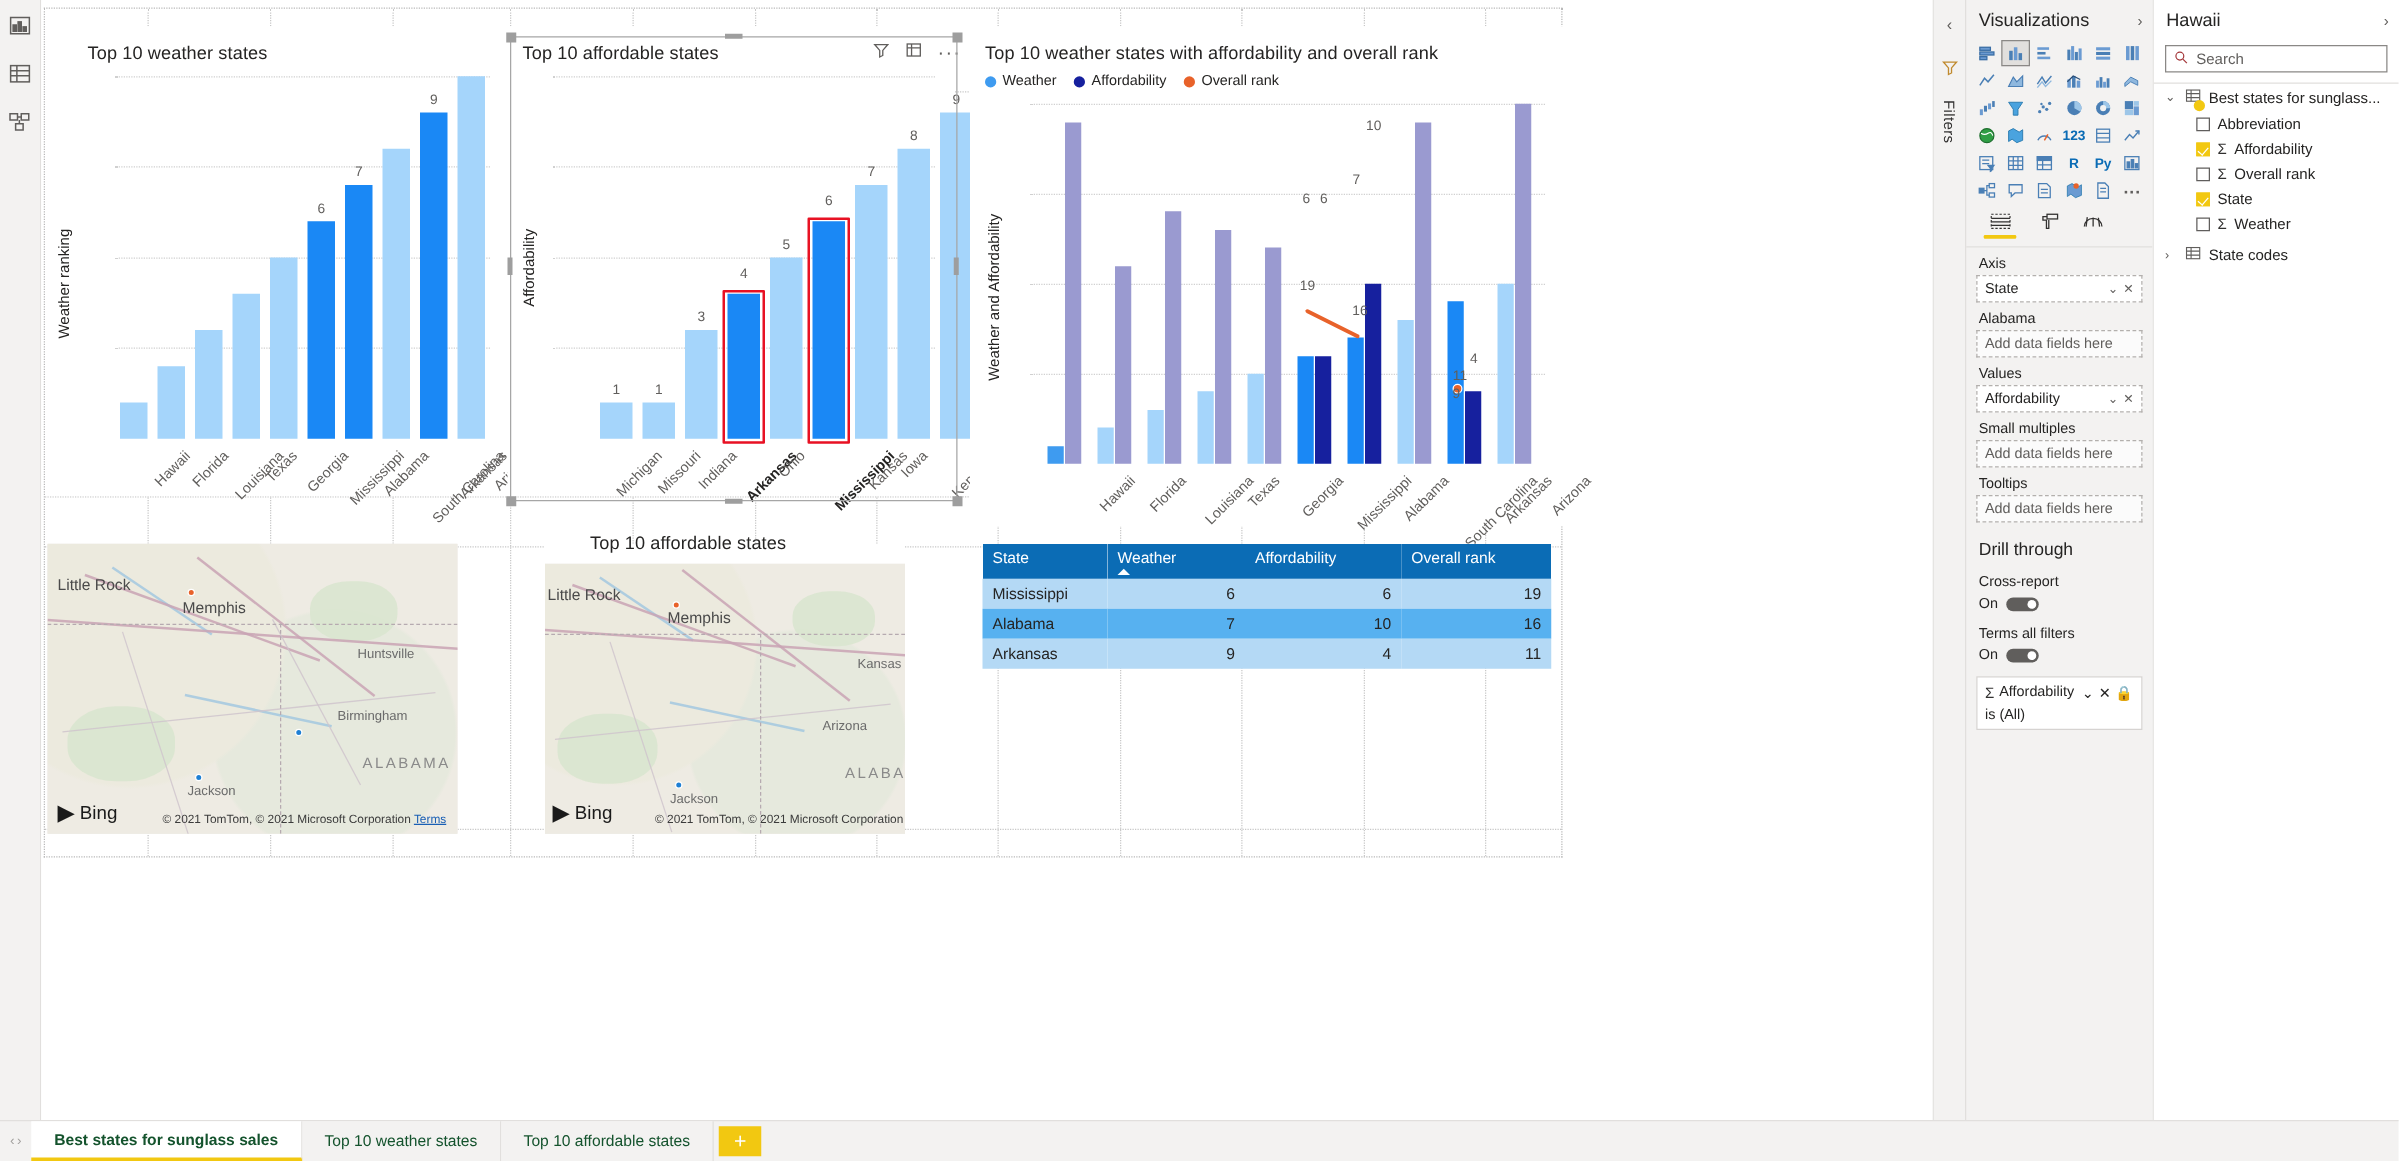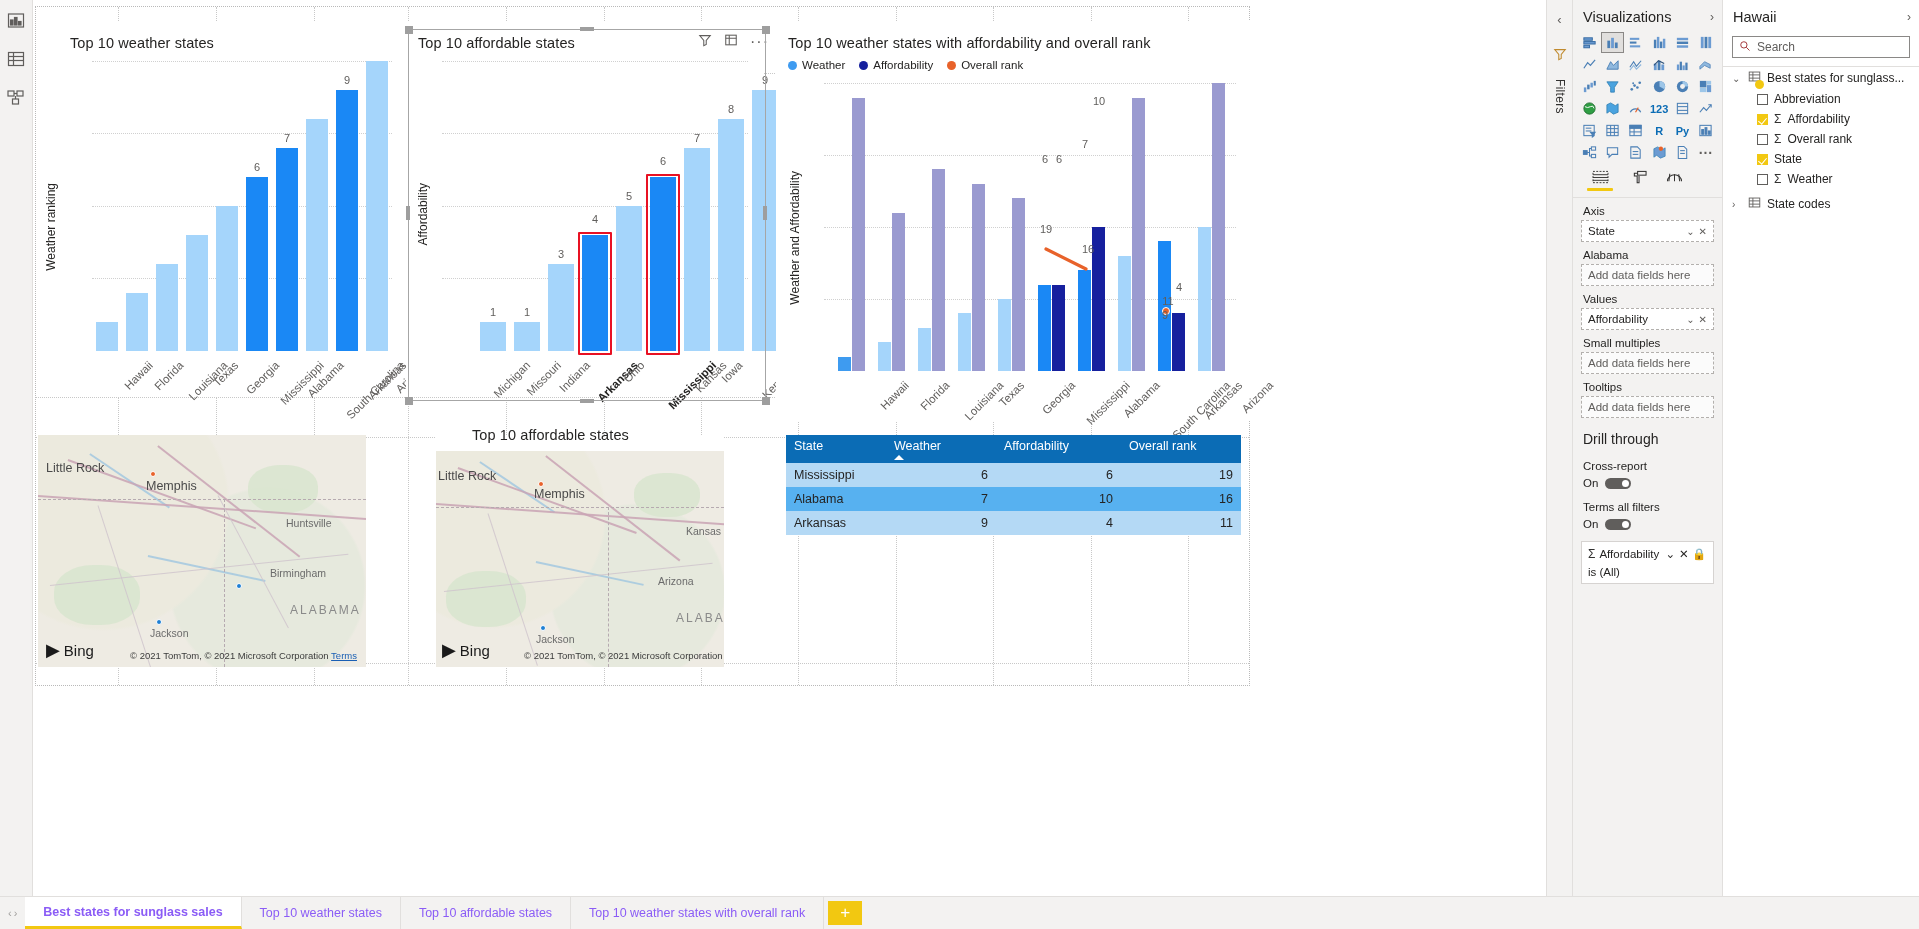--- a/index.html
+++ b/index.html
@@ -169,21 +169,21 @@
   .badge-check { position: relative; }
   .badge-check .bc { position: absolute; right: -3px; bottom: -3px; width: 9px; height: 9px; border-radius: 50%; background: #f2c811; }
 
   
   .bottombar {
     height: 33px; background: #f3f2f1; border-top: 1px solid #e1dfdd;
     display: flex; align-items: stretch; flex: 0 0 33px;
   }
   .navarrows { display: flex; align-items: center; gap: 2px; padding: 0 8px; color: #a19f9d; font-size: 11px; }
   .ptab {
-    display: flex; align-items: center; padding: 0 18px; font-size: 12.5px; color: #8b5cf6;
+    display: flex; align-items: center; padding: 0 18px; font-size: 12.5px; color: #14532d;
     border-right: 1px solid #e1dfdd; cursor: pointer; background: #f3f2f1; white-space: nowrap;
   }
   .ptab.active { background: #fff; font-weight: bold; border-bottom: 3px solid #f2c811; }
   .addpage {
     width: 34px; display: flex; align-items: center; justify-content: center;
     background: #f2c811; color: #fff; font-size: 17px; cursor: pointer; margin: 4px 0 4px 4px;
   }
   .statusbar {
     height: 30px; background: #fff; border-top: 1px solid #e1dfdd;
     display: flex; align-items: center; padding-left: 8px; font-size: 11.5px; color: #252423; flex: 0 0 30px;
@@ -961,17 +961,16 @@
   </div>
 
   <div class="bottombar">
     <div class="navarrows">
       <span>‹</span>
       <span>›</span>
     </div>
     <div class="ptab active">Best states for sunglass sales</div>
     <div class="ptab">Top 10 weather states</div>
     <div class="ptab">Top 10 affordable states</div>
-    <div class="ptab">Top 10 weather states with overall rank</div>
     <div class="addpage">+</div>
   </div>
 
 </div>
 
 </body></html>

